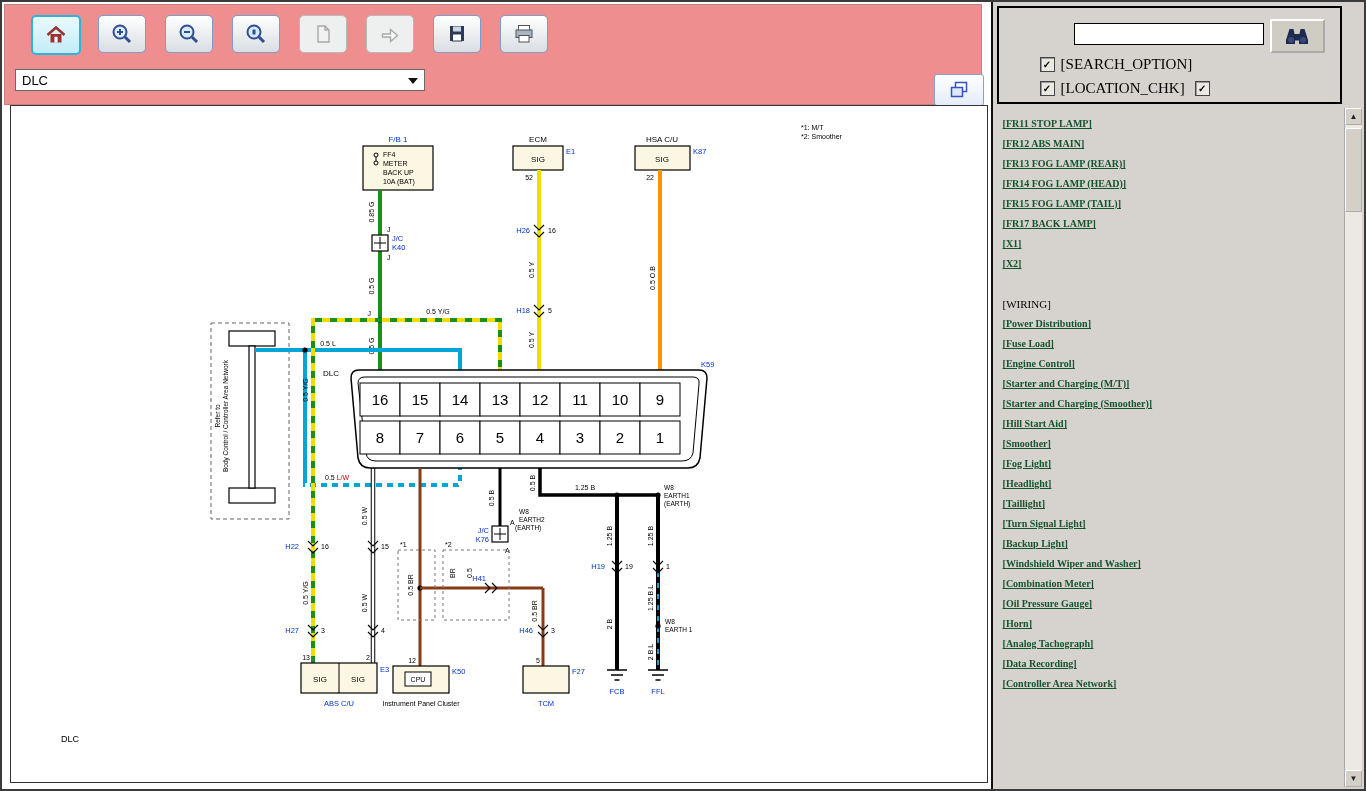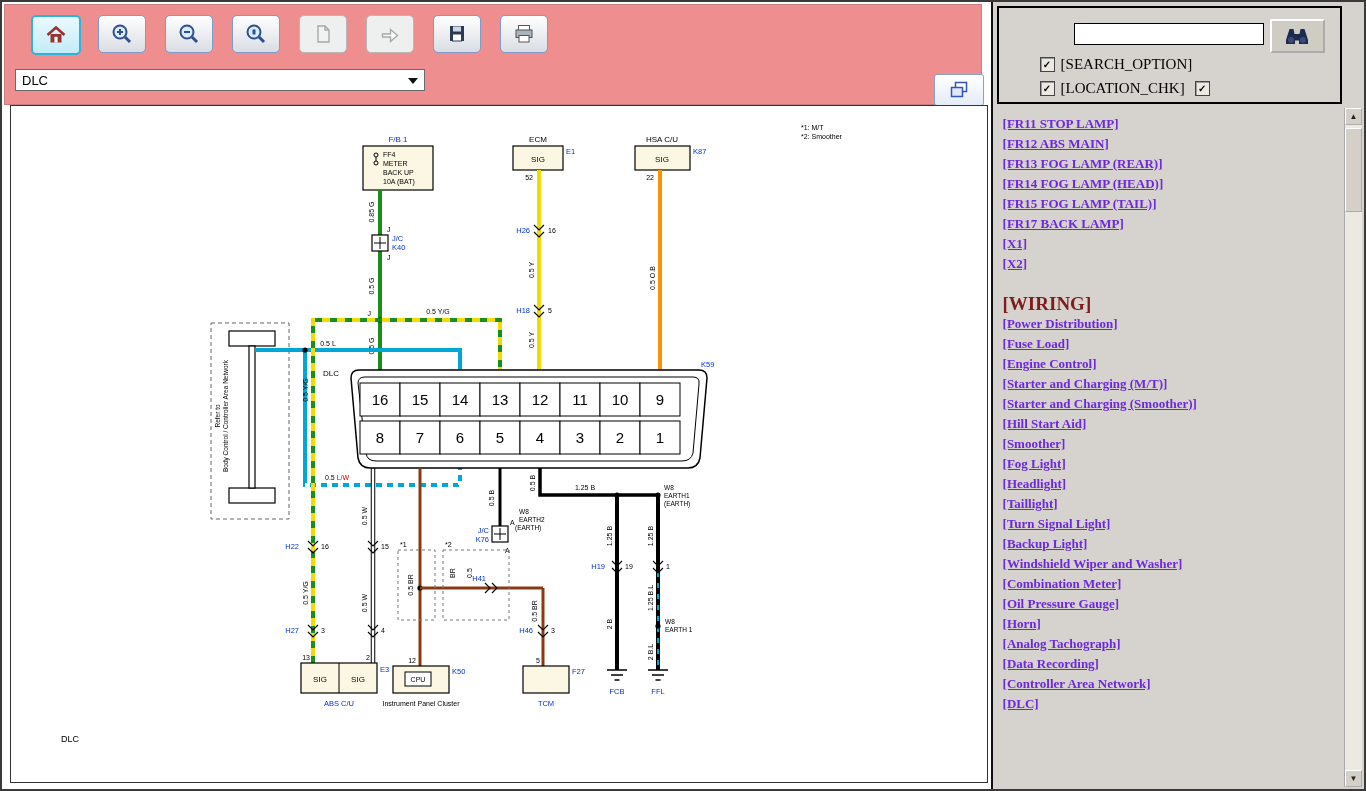--- a/index.html
+++ b/index.html
@@ -25,22 +25,22 @@
   .cbox{fill:#fcf7e2;stroke:#000;stroke-width:1.2px}
   
   .right{position:relative;width:372px;height:100%;background:#d6d3ce;border-left:2px solid #111;box-sizing:content-box;}
   .search-panel{position:absolute;left:4px;top:4px;width:341px;height:94px;border:2px solid #000;background:#d6d3ce;}
   .search-input{position:absolute;left:75px;top:15px;width:190px;height:22px;border:1px solid #000;background:#fff;font-size:13px;padding:0 3px;box-sizing:border-box;}
   .search-btn{position:absolute;left:271px;top:11px;width:51px;height:30px;background:#cfccc4;border:2px outset #fff;display:flex;align-items:center;justify-content:center;cursor:pointer;}
   .cb-row{position:absolute;left:41px;display:flex;align-items:center;font-family:"Liberation Serif",serif;font-size:15px;color:#000;}
   .cb{width:13px;height:13px;background:#ece9e2;border:1px solid #444;box-shadow:inset 1px 1px 0 #9a9a9a;
       display:flex;align-items:center;justify-content:center;font-size:10px;font-weight:bold;margin-right:6px;cursor:pointer;}
   .list{position:absolute;left:2px;top:106px;right:21px;bottom:2px;padding:6px 0 0 8px;overflow:hidden;background:#d6d3ce;}
-  .lnk{display:block;font-family:"Liberation Serif",serif;font-weight:bold;font-size:13px;line-height:20px;color:#6d28d9;text-decoration:underline;cursor:pointer;white-space:nowrap;}
-  .hdr{display:block;font-family:"Liberation Serif",serif;font-weight:bold;font-size:19px;line-height:20px;color:#7f1d1d;}
+  .lnk{display:block;font-family:"Liberation Serif",serif;font-weight:bold;font-size:10px;line-height:20px;color:#14532d;text-decoration:underline;cursor:pointer;white-space:nowrap;}
+  .hdr{display:block;font-family:"Liberation Serif",serif;font-weight:normal;font-size:11px;line-height:20px;color:#000000;}
   .gap{height:20px;}
   .vscroll{position:absolute;top:106px;right:2px;bottom:2px;width:17px;background:#ece9e2;border-left:1px solid #aaa;}
   .sc-btn{position:absolute;left:0;width:17px;height:17px;background:#d4d0c8;border:1px outset #fff;box-sizing:border-box;
           display:flex;align-items:center;justify-content:center;font-size:8px;color:#222;cursor:pointer;}
   .sc-thumb{position:absolute;left:0;top:20px;width:17px;height:84px;background:#d4d0c8;border:1px outset #fff;box-sizing:border-box;cursor:pointer;}
 </style>
 </head>
 <body>
 
 <div class="app">
@@ -414,21 +414,20 @@
       <a class="lnk">[Taillight]</a>
       <a class="lnk">[Turn Signal Light]</a>
       <a class="lnk">[Backup Light]</a>
       <a class="lnk">[Windshield Wiper and Washer]</a>
       <a class="lnk">[Combination Meter]</a>
       <a class="lnk">[Oil Pressure Gauge]</a>
       <a class="lnk">[Horn]</a>
       <a class="lnk">[Analog Tachograph]</a>
       <a class="lnk">[Data Recording]</a>
       <a class="lnk">[Controller Area Network]</a>
-      <a class="lnk">[DLC]</a>
     </div>
 
     <div class="vscroll">
       <span class="sc-btn" style="top:0">▲</span>
       <span class="sc-thumb"></span>
       <span class="sc-btn" style="bottom:0">▼</span>
     </div>
   </div>
 </div>
 

